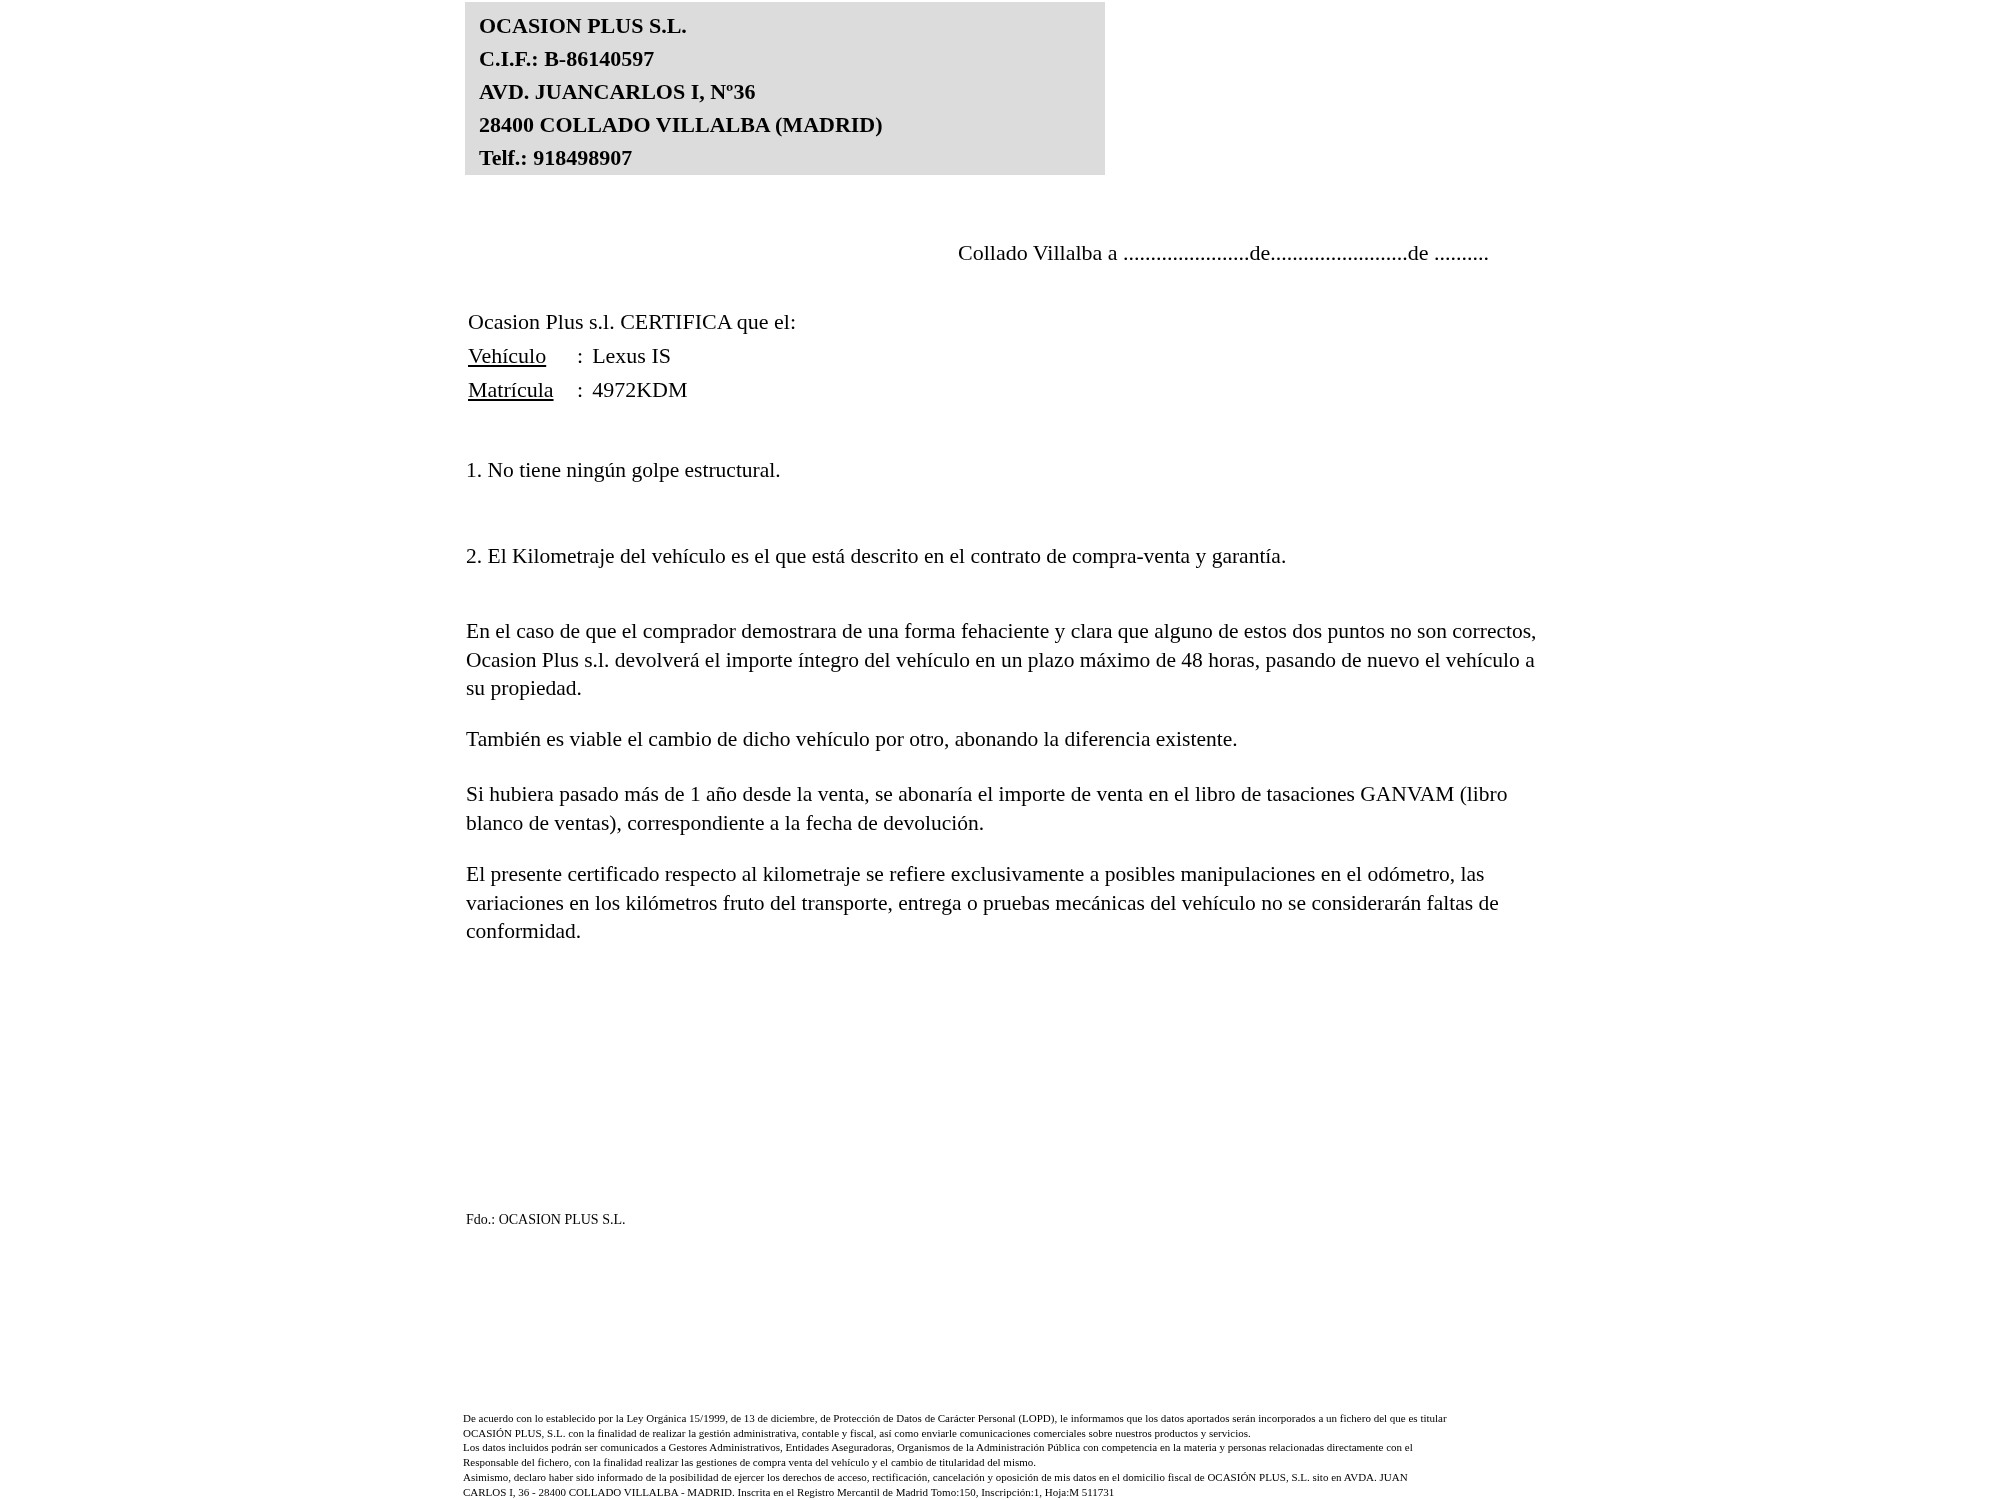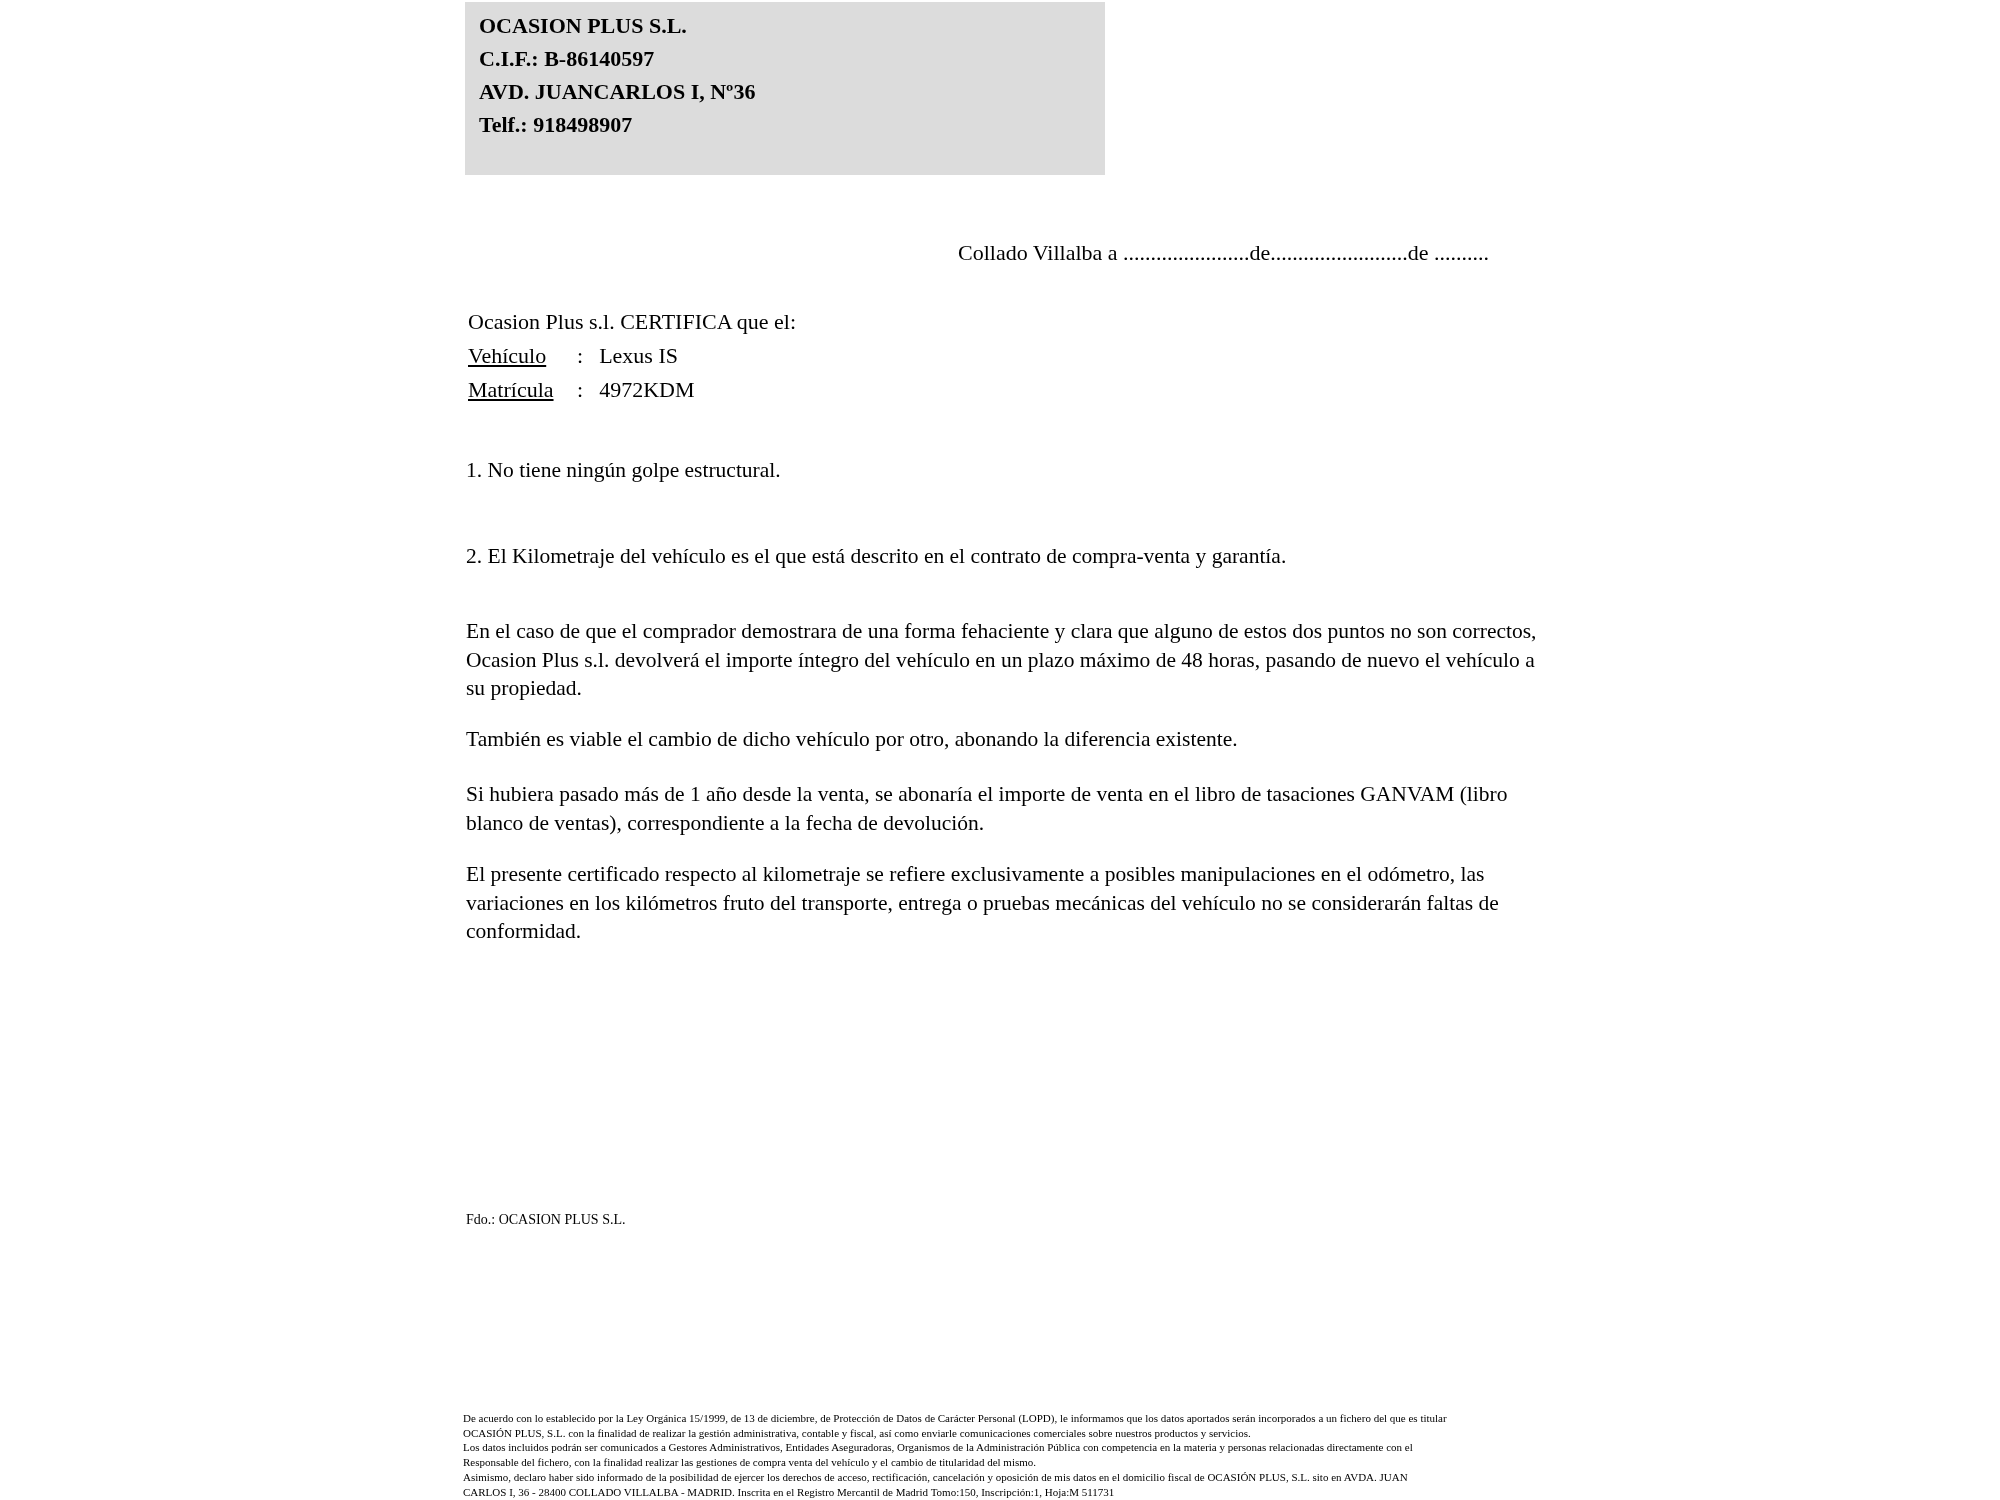--- a/index.html
+++ b/index.html
@@ -47,21 +47,21 @@
     line-height: 34px;
   }
   .field-row .label-wrap {
     display: inline-block;
     width: 109px;
   }
   .field-row .label-wrap .underlined {
     text-decoration: underline;
   }
   .field-row .value {
-    margin-left: 16px;
+    margin-left: 9px;
   }
   .clause {
     position: absolute;
     left: 466px;
     font-size: 21.5px;
     white-space: nowrap;
   }
   .clause-1 { top: 458px; }
   .clause-2 { top: 544px; }
   .para {
@@ -97,20 +97,21 @@
 </style>
 </head>
 <body>
 
 <div id="page">
 
   <div class="letterhead">
     <div class="lh-line">OCASION PLUS S.L.</div>
     <div class="lh-line">C.I.F.: B-86140597</div>
     <div class="lh-line">AVD. JUANCARLOS I, Nº36</div>
+    <div class="lh-line">28400 COLLADO VILLALBA (MADRID)</div>
     <div class="lh-line">Telf.: 918498907</div>
   </div>
 
   <div class="date-line">Collado Villalba a .......................de.........................de ..........</div>
 
   <div class="certify">
     <div>Ocasion Plus s.l. CERTIFICA que el:</div>
     <div class="field-row">
       <span class="label-wrap"><span class="underlined">Vehículo</span></span><span>:</span><span class="value">Lexus IS</span>
     </div>

